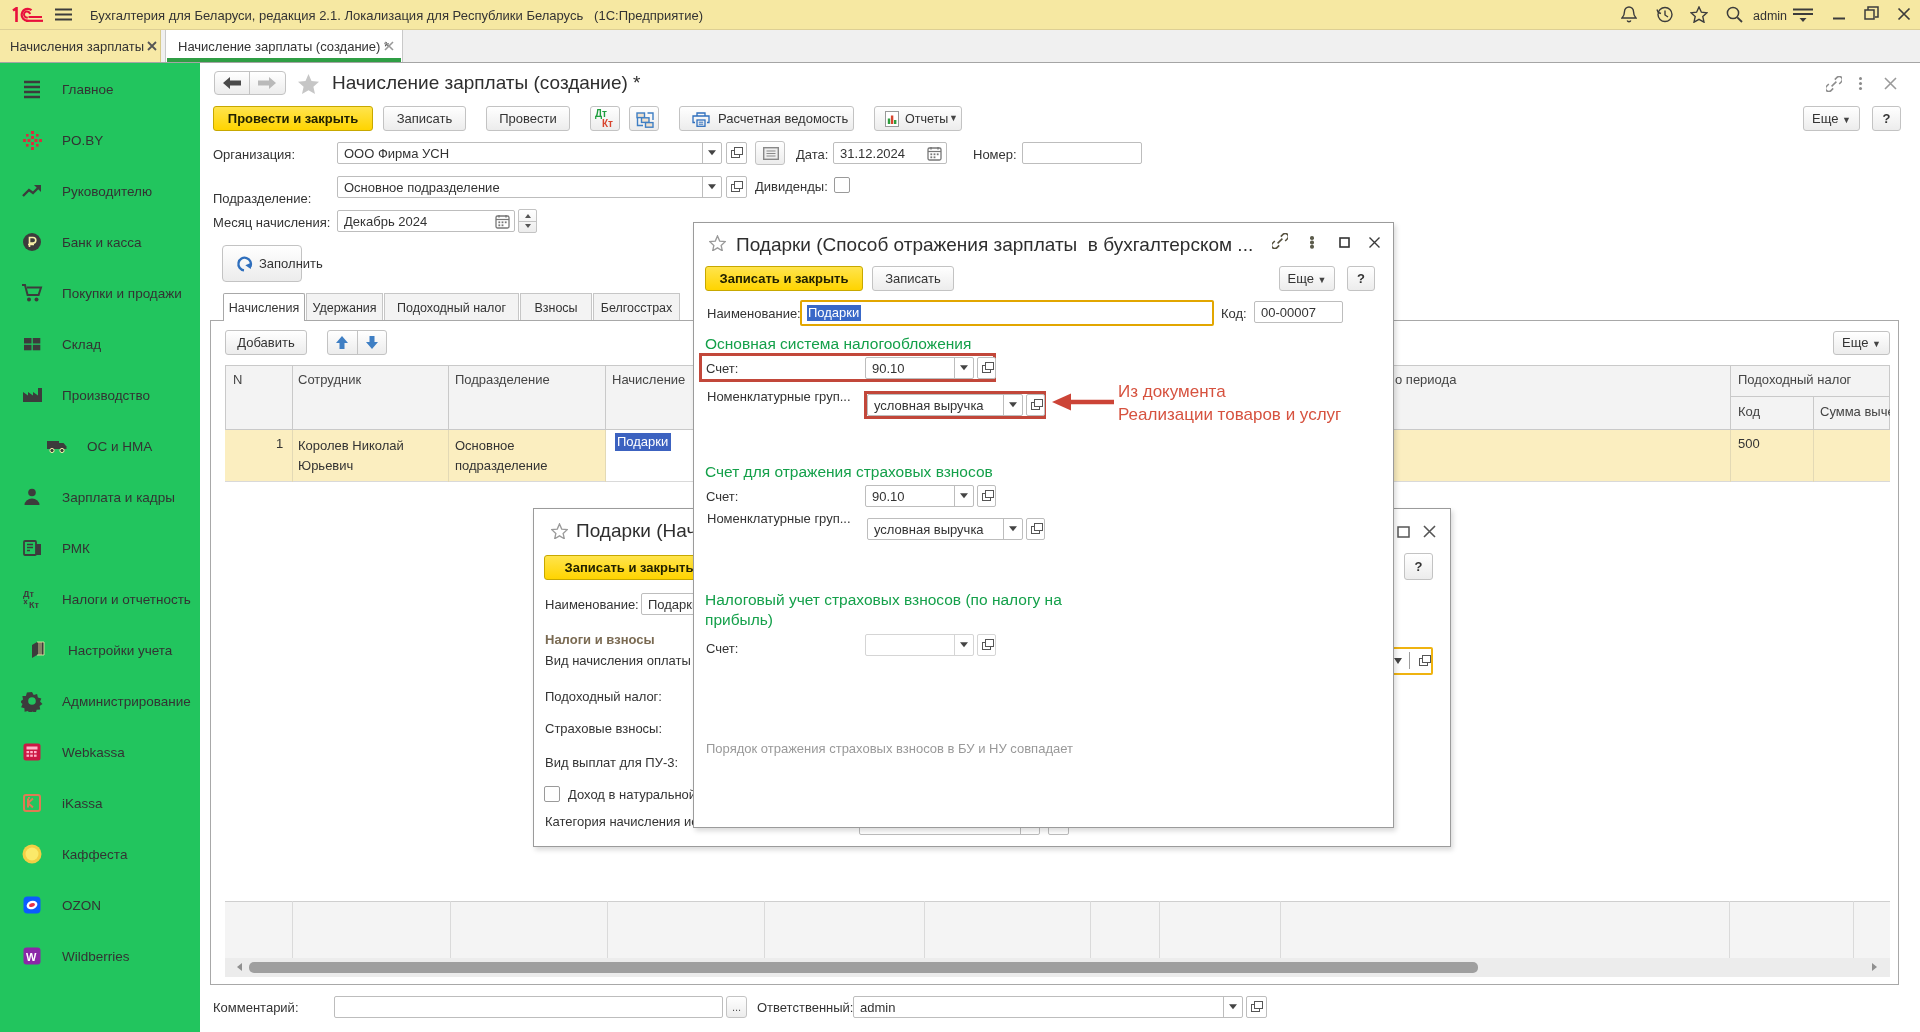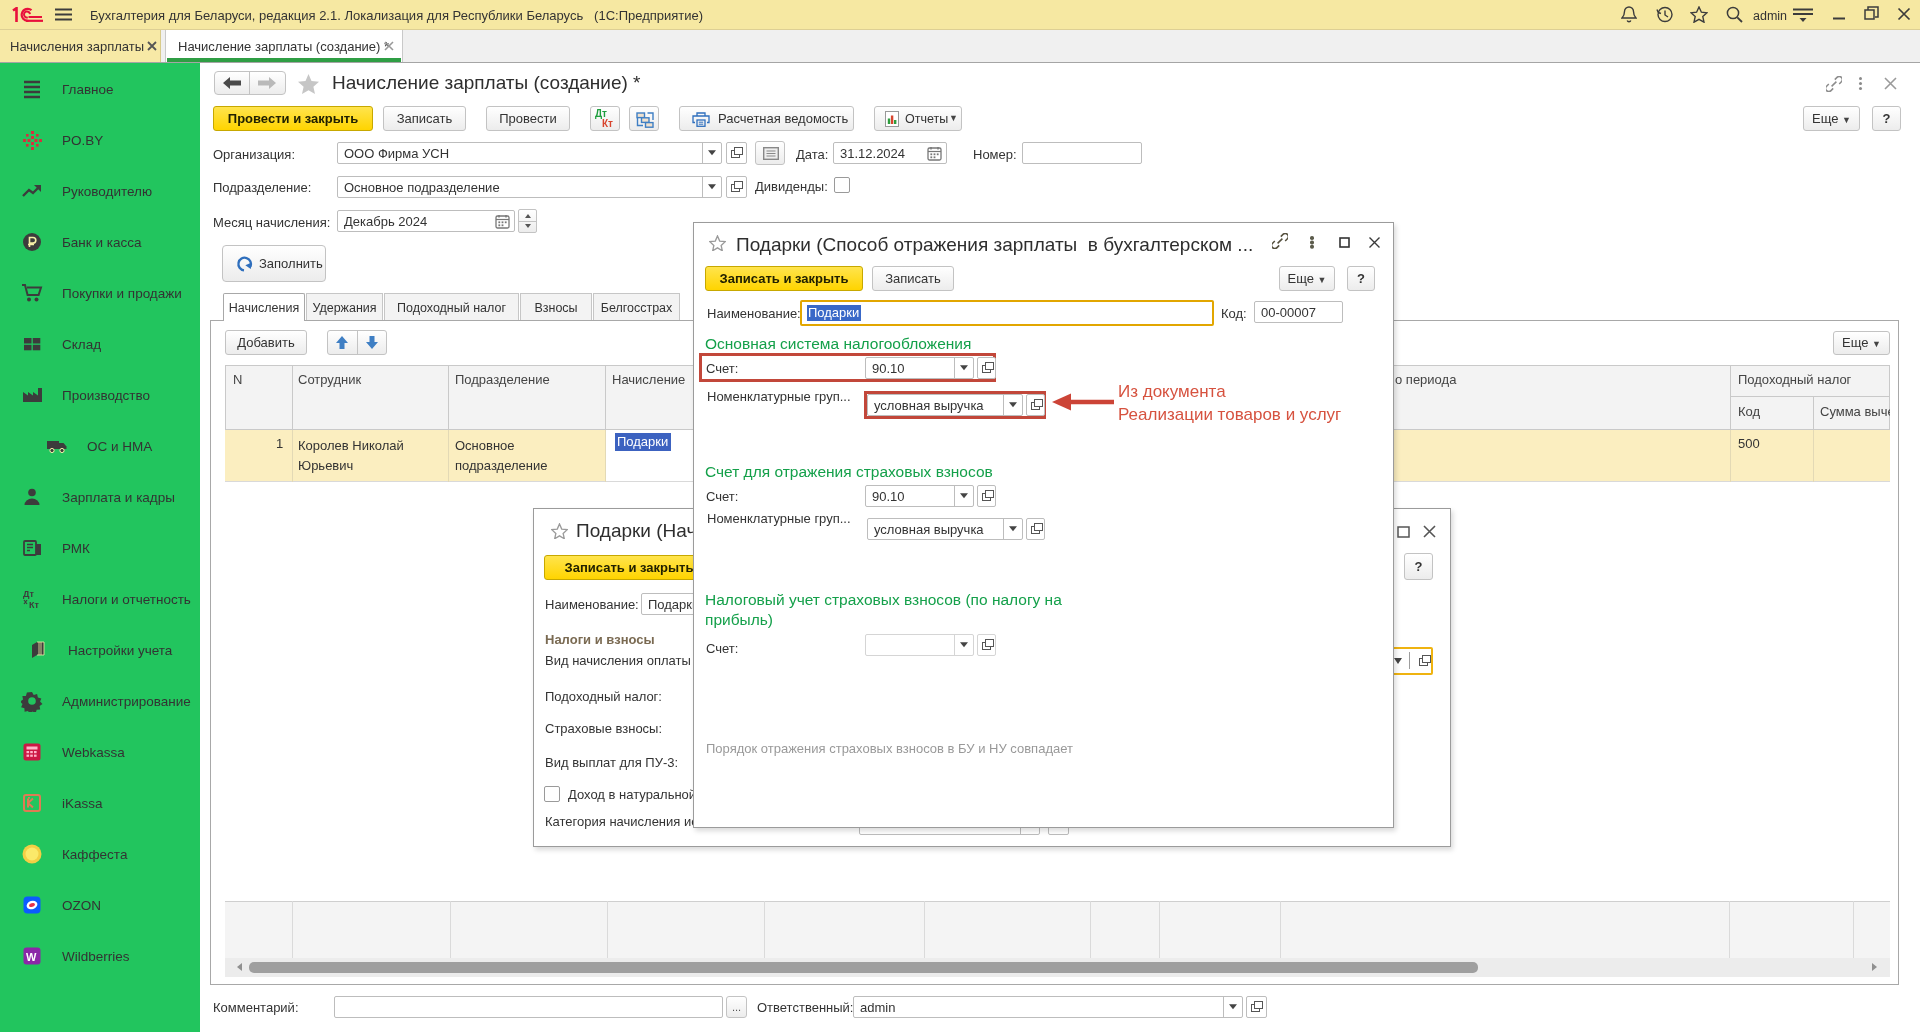--- a/index.html
+++ b/index.html
@@ -334,21 +334,21 @@
           <rect x="3.4" y="7.4" width="1.8" height="1.8"></rect>
           <rect x="6.6" y="7.4" width="1.8" height="1.8"></rect>
           <rect x="9.8" y="7.4" width="1.8" height="1.8"></rect>
           <rect x="3.4" y="10.4" width="1.8" height="1.8"></rect>
           <rect x="6.6" y="10.4" width="1.8" height="1.8"></rect>
         </g>
       </svg>
     </div>
   <div class="lbl" style="left:973px;top:147px;">Номер:</div>
   <div class="inp" style="left:1022px;top:142px;width:120px;height:22px;"></div>
-  <div class="lbl" style="left:213px;top:180px;text-align:right;">Подразделение:</div>
+  <div class="lbl" style="left:213px;top:191px;text-align:right;">Подразделение:</div>
   <div class="inp" style="left:337px;top:176px;width:385px;height:22px;">
       <span class="txt">Основное подразделение</span>
       <span class="dd"></span>
     </div>
   <div class="lnkbtn" style="left:726px;top:176px;width:21px;height:22px;"></div>
   <div class="lbl" style="left:755px;top:179px;">Дивиденды:</div>
   <div class="chk" style="left:834px;top:177px;"></div>
   <div class="lbl" style="left:213px;top:215px;">Месяц начисления:</div>
   <div class="inp" style="left:337px;top:210px;width:178px;height:22px;">
       <span class="txt">Декабрь 2024</span>
@@ -364,21 +364,21 @@
           <rect x="6.6" y="10.4" width="1.8" height="1.8"></rect>
         </g>
       </svg>
     </div>
   <div class="abs" style="left:518px;top:209px;width:19px;height:24px;border:1px solid #c3c3c3;border-radius:2px;background:linear-gradient(#fff,#ececec);">
       <div style="position:absolute;left:0;top:50%;width:100%;height:1px;background:#c3c3c3;"></div>
       <div style="position:absolute;left:5.5px;top:4px;border:3.5px solid transparent;border-bottom:4px solid #555;border-top:none;"></div>
       <div style="position:absolute;left:5.5px;bottom:4px;border:3.5px solid transparent;border-top:4px solid #555;border-bottom:none;"></div>
     </div>
 
-  <div class="btn" style="left:222px;top:245px;width:104px;height:37px;border-radius:4px;">
+  <div class="btn" style="left:222px;top:245px;width:80px;height:37px;border-radius:4px;">
       <svg style="position:absolute;left:13px;top:9px;" width="18" height="18" viewBox="0 0 18 18">
         <path d="M14.5 11.5 A6.3 6.3 0 1 0 8 15.3" fill="none" stroke="#2f6fbd" stroke-width="2.3"></path>
         <path d="M15.8 7.5 l-1 6.5 -5.5-3.8 Z" fill="#2f6fbd"></path>
       </svg>
       <span style="position:absolute;left:36px;top:10px;">Заполнить</span>
     </div>
 
   <div class="abs" style="left:223px;top:293px;width:82px;height:28px;background:#fff;border:1px solid #a8a8a8;border-bottom:none;border-radius:2px 2px 0 0;z-index:2;text-align:center;font-size:12.5px;padding-top:7px;">Начисления</div>
   <div class="abs" style="left:306px;top:293px;width:77px;height:27px;background:#f3f3f3;border:1px solid #c6c6c6;border-bottom:none;text-align:center;font-size:12.5px;padding-top:7px;">Удержания</div>
   <div class="abs" style="left:384px;top:293px;width:135px;height:27px;background:#f3f3f3;border:1px solid #c6c6c6;border-bottom:none;text-align:center;font-size:12.5px;padding-top:7px;">Подоходный налог</div>

